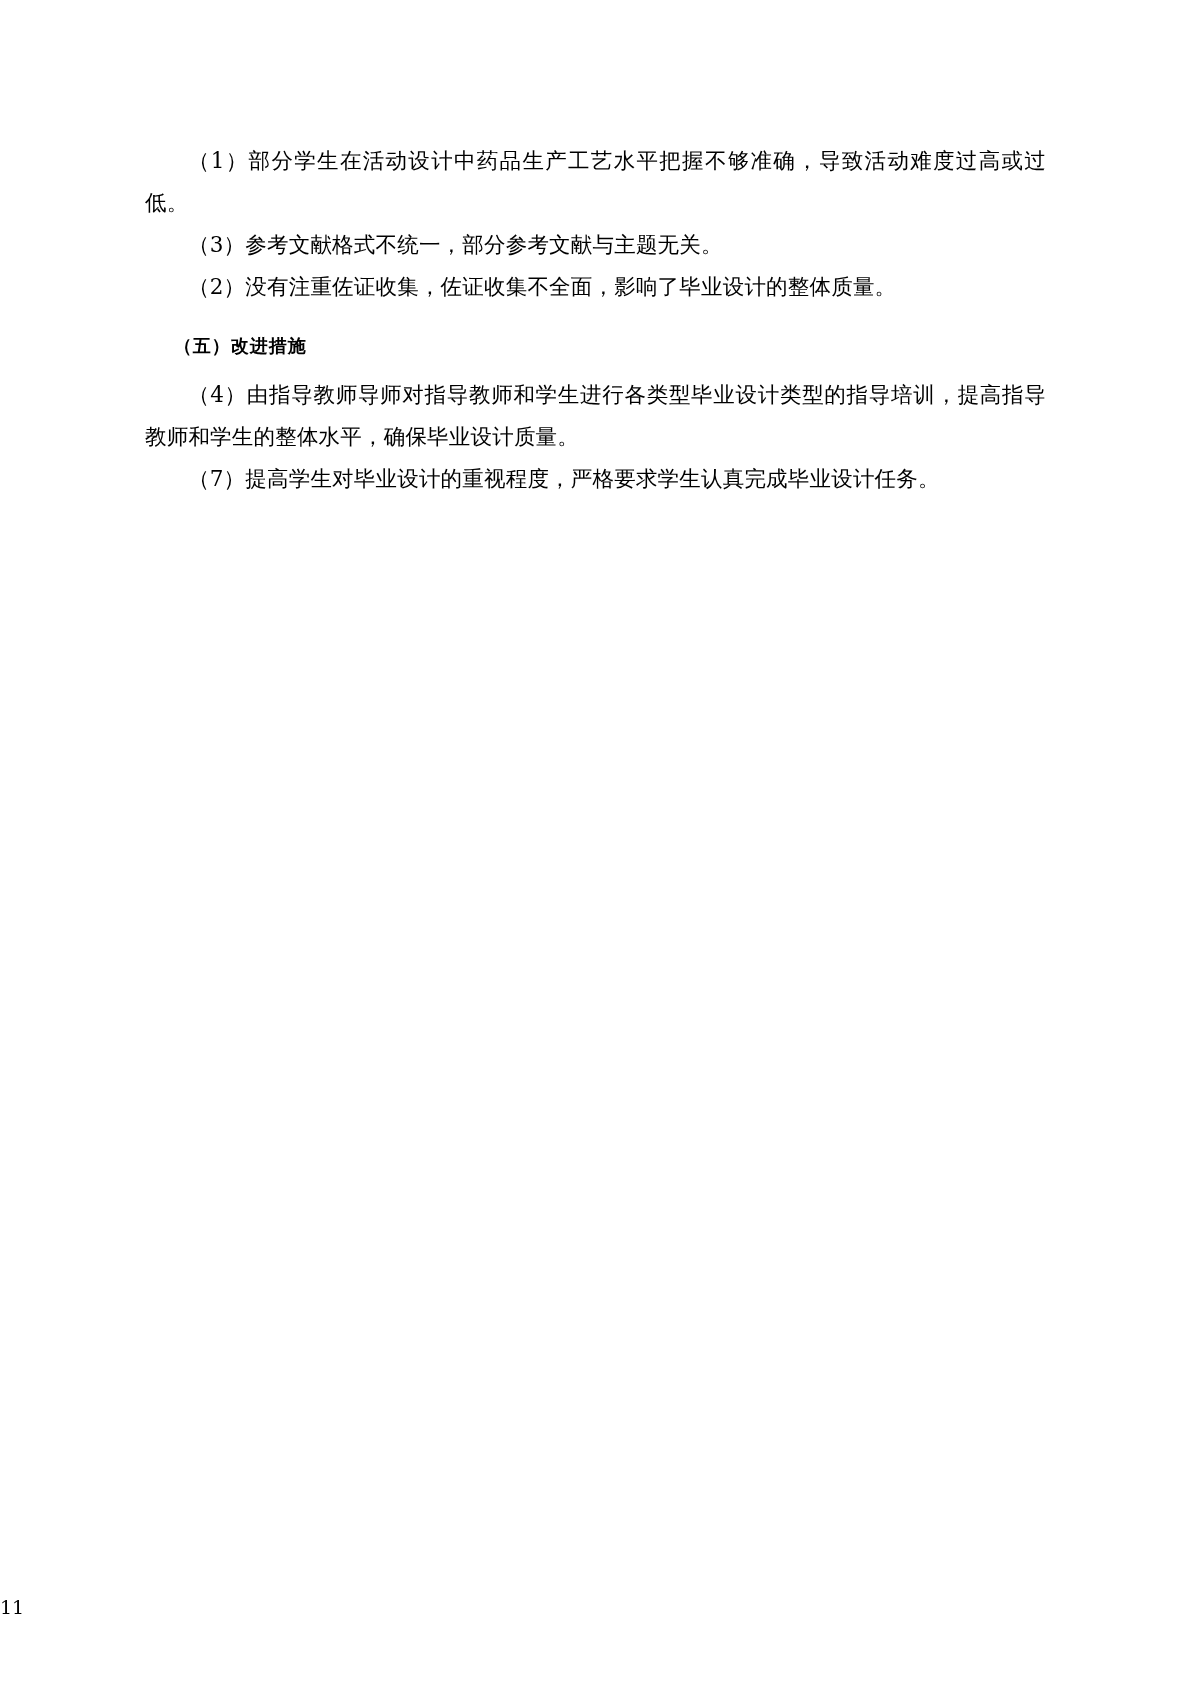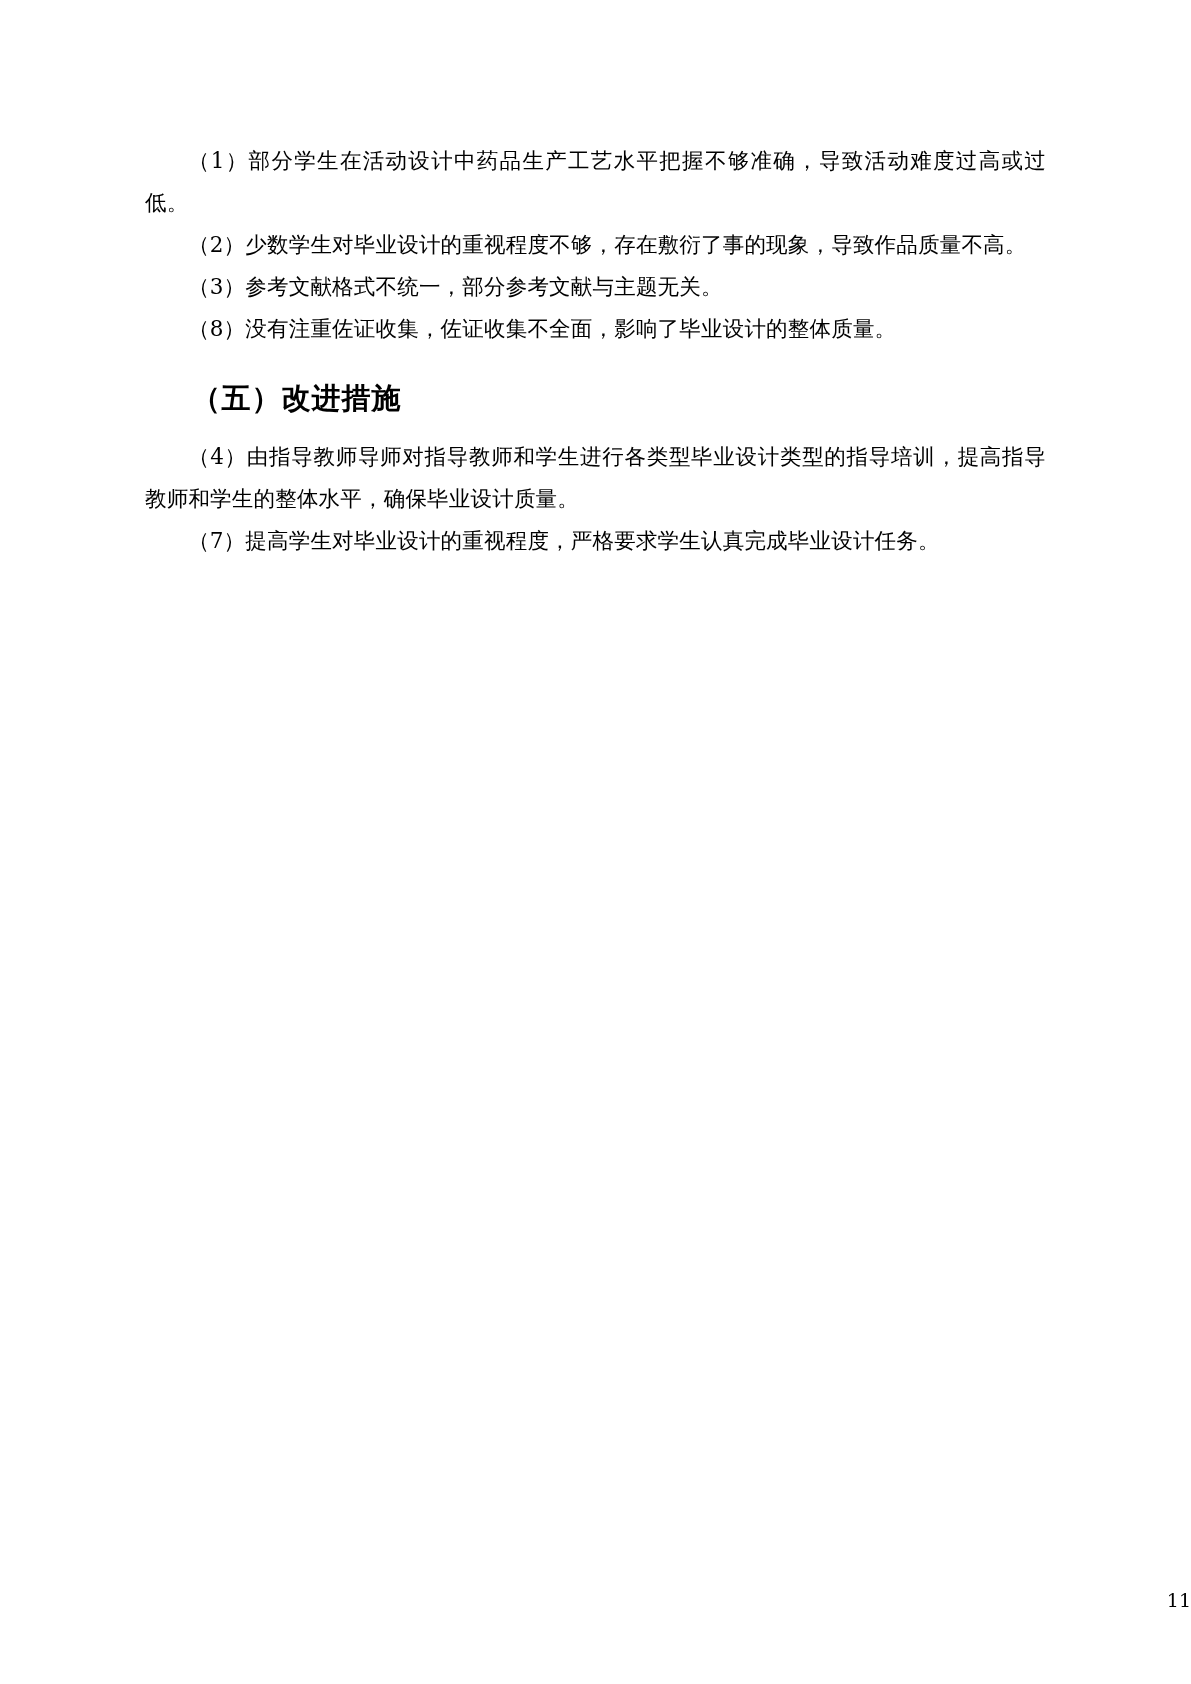--- a/index.html
+++ b/index.html
@@ -28,46 +28,45 @@
     text-justify: inter-ideograph;
   }
   .para {
     margin: 0;
     text-indent: 2em;
     letter-spacing: 0.2px;
   }
   .heading {
     margin: 22px 0 12px 0;
     text-indent: 1.6em;
-    font-size: 29px;
+    font-size: 18px;
     font-weight: bold;
     font-family: "DejaVu Sans", "Liberation Sans", sans-serif;
     letter-spacing: 1px;
     line-height: 1.8;
   }
   .page-number {
     position: absolute;
     left: 0;
     right: 0;
-    bottom: 69px;
-    text-align: right;
+    bottom: 62px;
+    text-align: left;
     font-size: 19px;
     font-family: "DejaVu Serif", "Liberation Serif", serif;
   }
 </style>
 </head>
 <body>
 
 <div class="page">
   <div class="doc-body">
 
     <p class="para">（1）部分学生在活动设计中药品生产工艺水平把握不够准确，导致活动难度过高或过低。</p>
-    <p class="para">（2）少数学生对毕业设计的重视程度不够，存在敷衍了事的现象，导致作品质量不高。</p>
     <p class="para">（3）参考文献格式不统一，部分参考文献与主题无关。</p>
-    <p class="para">（8）没有注重佐证收集，佐证收集不全面，影响了毕业设计的整体质量。</p>
+    <p class="para">（2）没有注重佐证收集，佐证收集不全面，影响了毕业设计的整体质量。</p>
 
     <h2 class="heading">（五）改进措施</h2>
 
     <p class="para">（4）由指导教师导师对指导教师和学生进行各类型毕业设计类型的指导培训，提高指导教师和学生的整体水平，确保毕业设计质量。</p>
     <p class="para">（7）提高学生对毕业设计的重视程度，严格要求学生认真完成毕业设计任务。</p>
 
   </div>
 
   <div class="page-number">11</div>
 </div>

